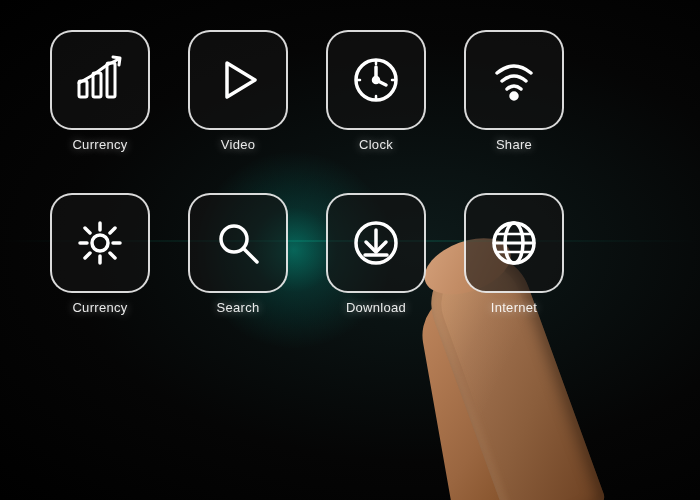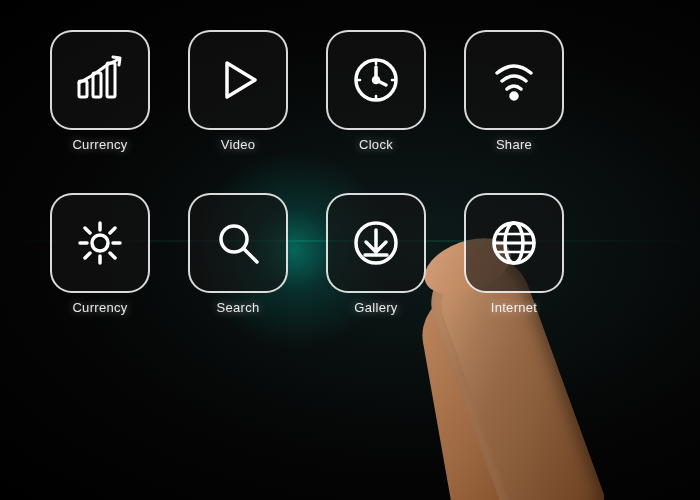--- a/index.html
+++ b/index.html
@@ -251,21 +251,21 @@
 
   <div class="app-item">
     <div class="app-icon">
       <svg viewBox="0 0 54 54">
         <circle cx="27" cy="27" r="20" stroke="white" stroke-width="3.5" fill="none"></circle>
         <line x1="27" y1="14" x2="27" y2="34" stroke="white" stroke-width="3.5"></line>
         <polyline points="17,26 27,36 37,26" stroke="white" stroke-width="3.5" fill="none"></polyline>
         <line x1="16" y1="39" x2="38" y2="39" stroke="white" stroke-width="3.5"></line>
       </svg>
     </div>
-    <span class="app-label">Gallery</span>
+    <span class="app-label">Download</span>
   </div>
 
   <div class="app-item">
     <div class="app-icon">
       <svg viewBox="0 0 54 54">
         <circle cx="27" cy="27" r="20" stroke="white" stroke-width="3.5" fill="none"></circle>
         <ellipse cx="27" cy="27" rx="9" ry="20" stroke="white" stroke-width="3.5" fill="none"></ellipse>
         <line x1="7" y1="27" x2="47" y2="27" stroke="white" stroke-width="3"></line>
         <line x1="9" y1="18" x2="45" y2="18" stroke="white" stroke-width="2.5"></line>
         <line x1="9" y1="36" x2="45" y2="36" stroke="white" stroke-width="2.5"></line>

